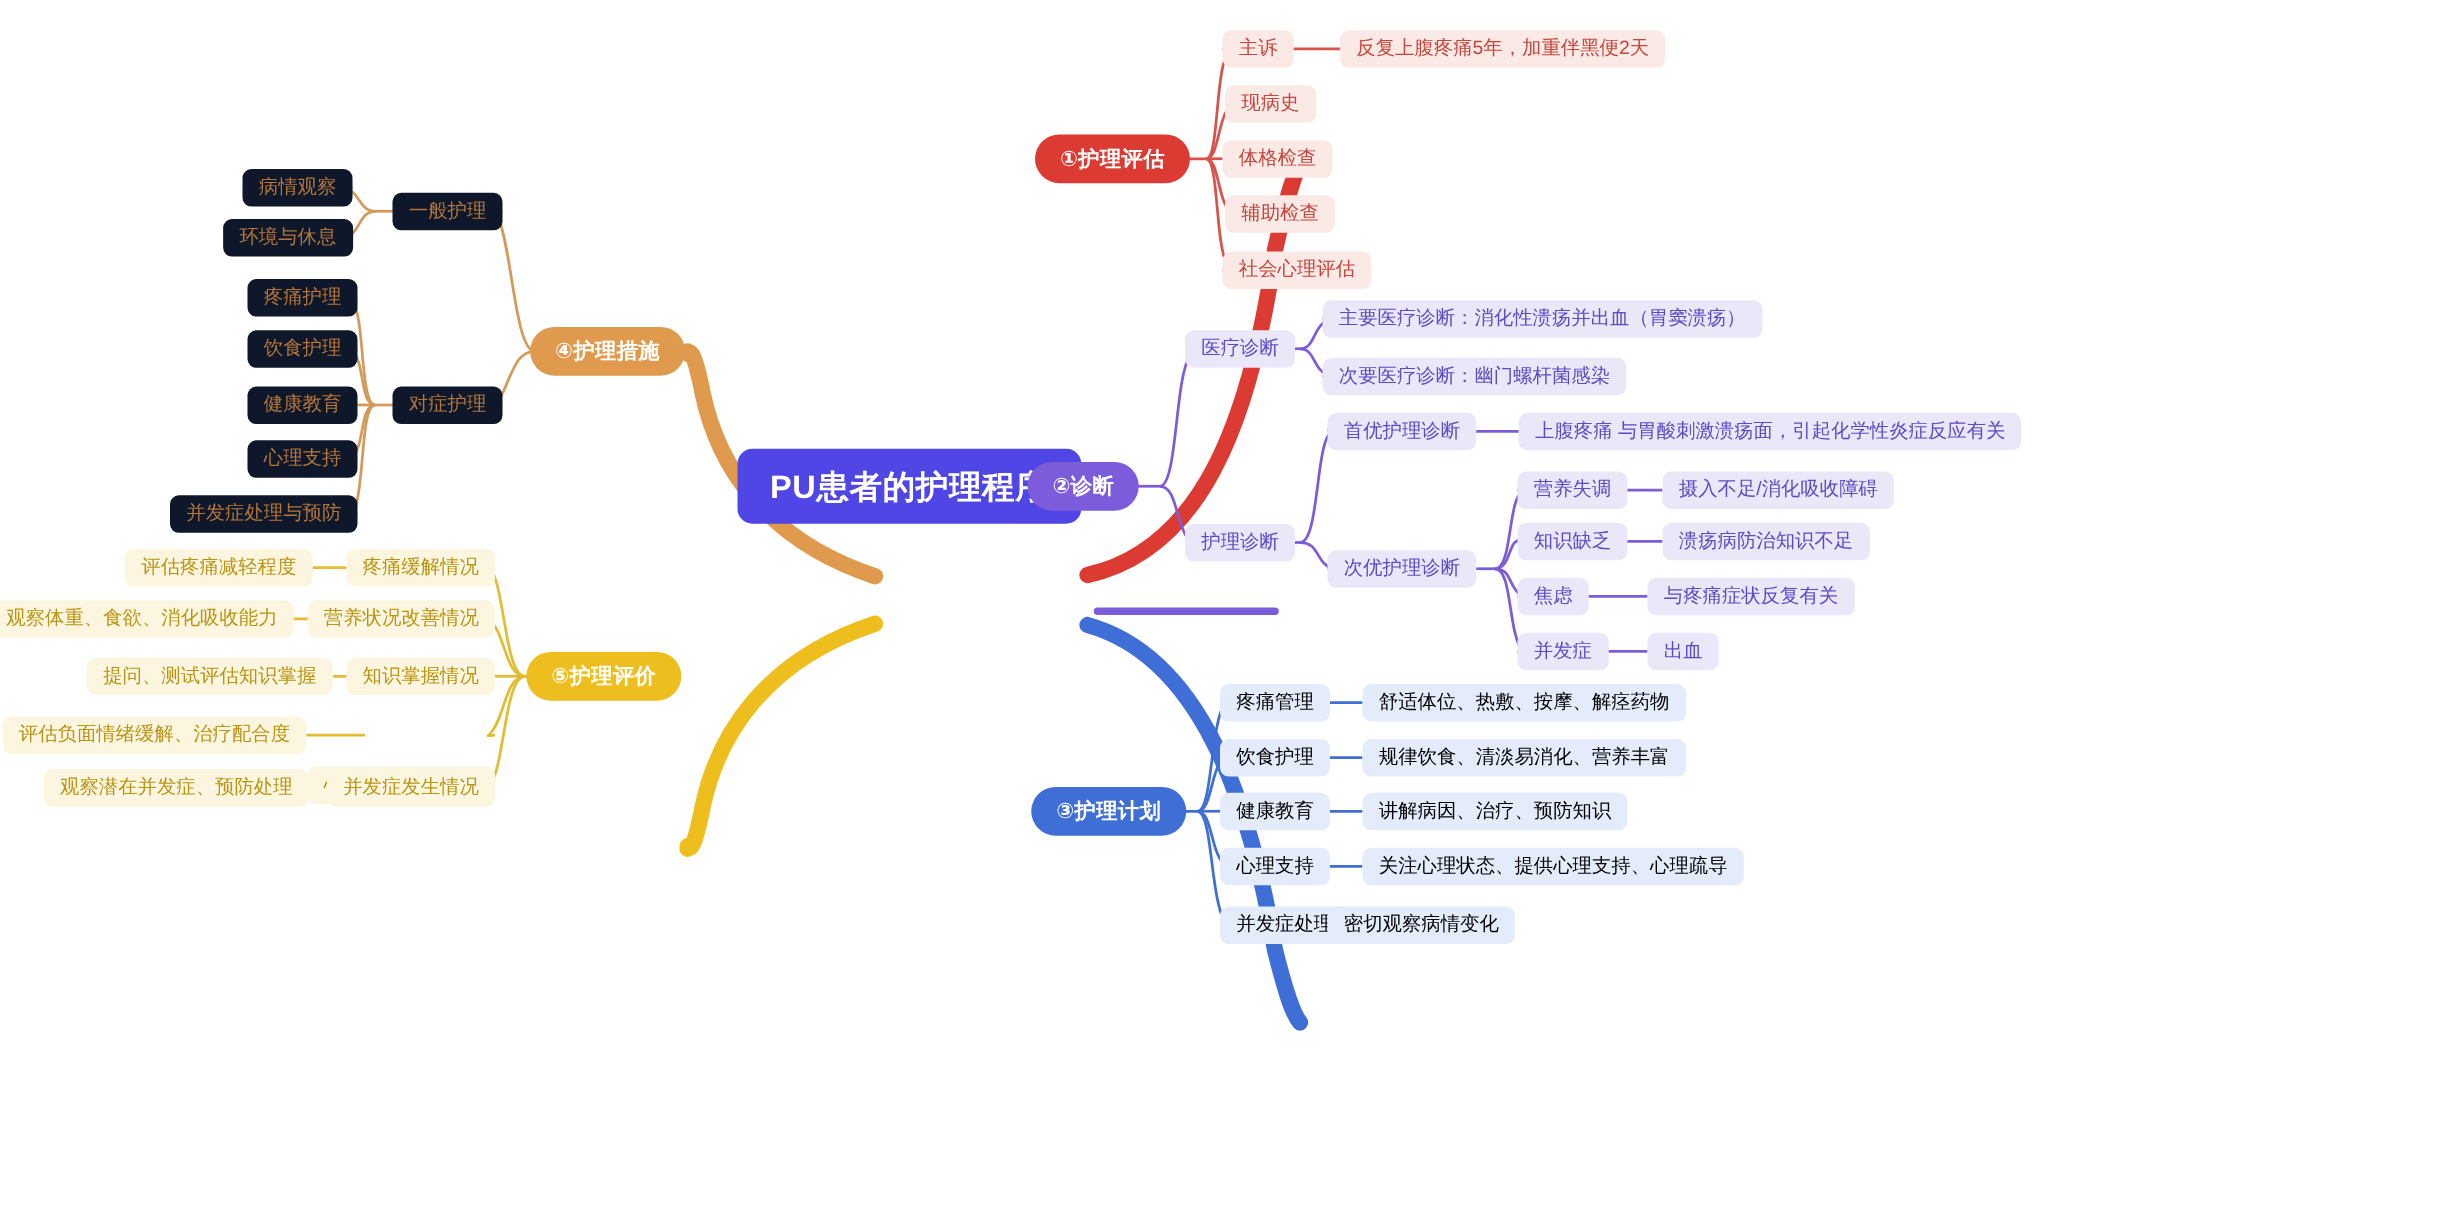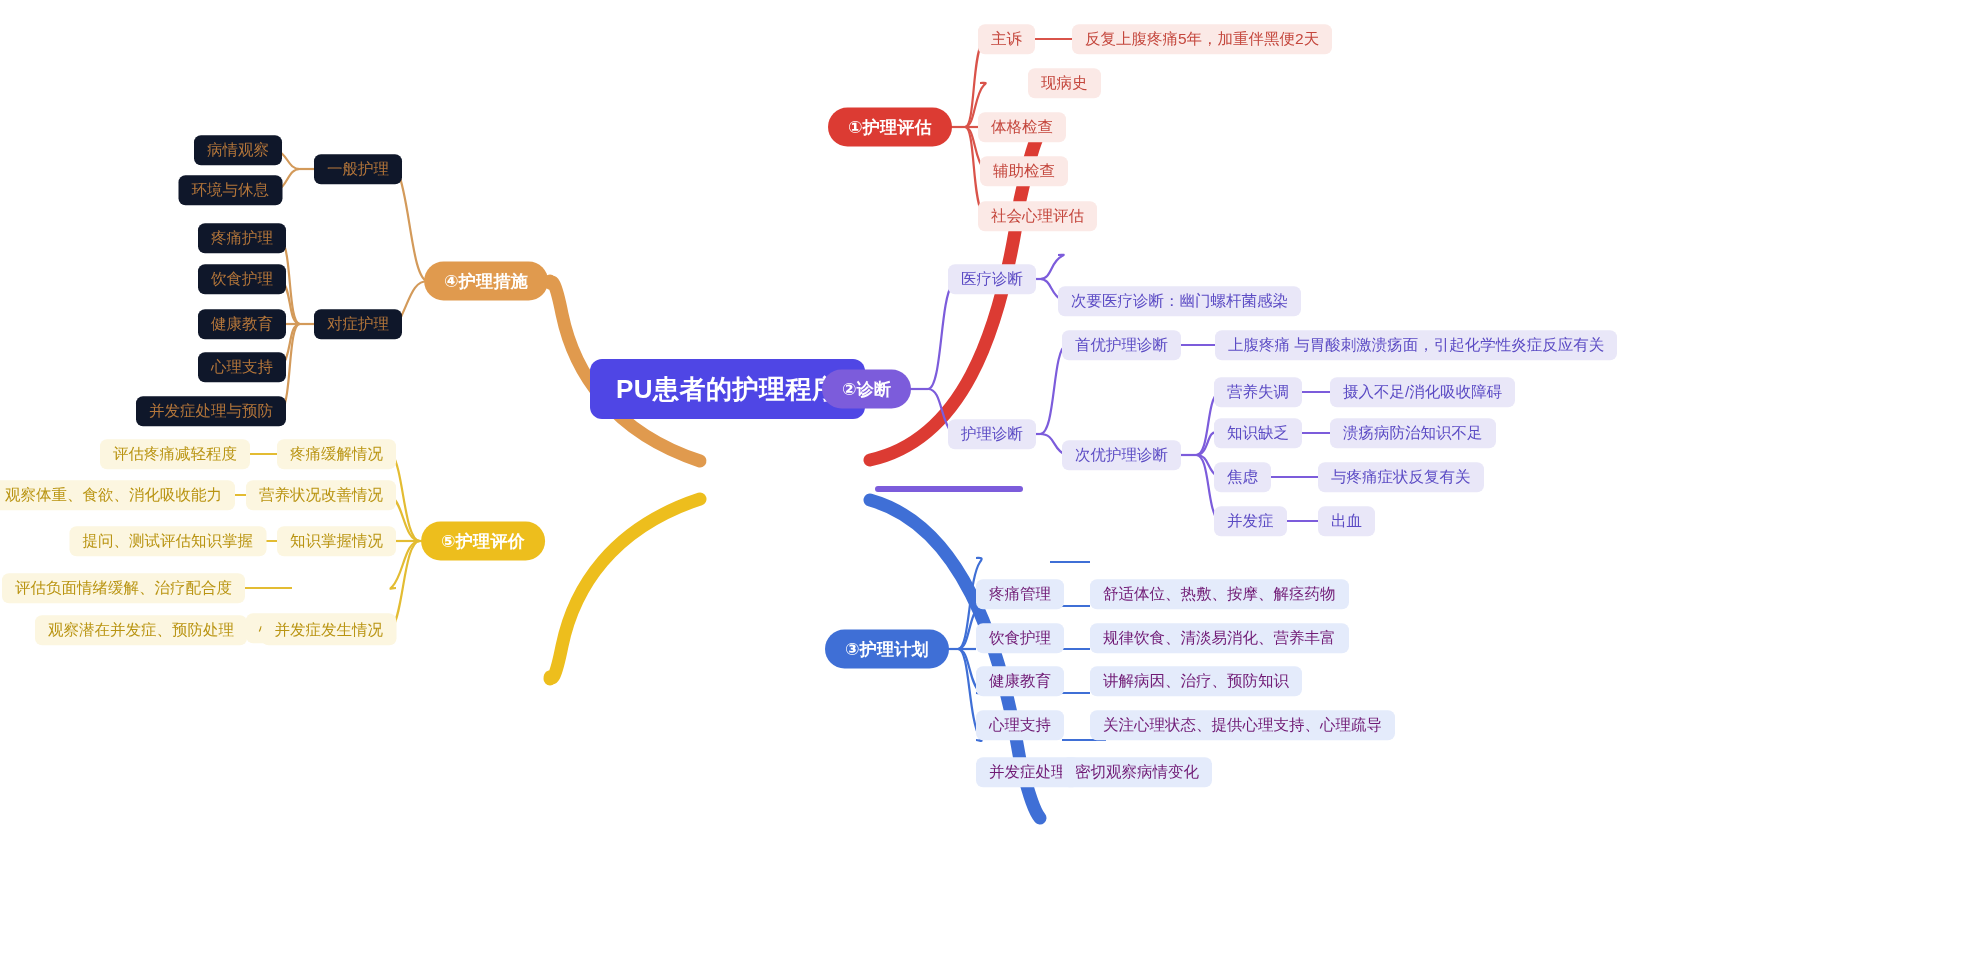--- a/index.html
+++ b/index.html
@@ -61,21 +61,21 @@
 
   
   .chip {
     font-size: 15.5px;
     padding: 7px 13px;
     border-radius: 7px;
     font-weight: normal;
   }
   .chip.red    { background: #fbe9e6; color: #c4463c; }
   .chip.purple { background: #e9e7f8; color: #5b4bc4; }
-  .chip.blue   { background: #e4ebfb; color: #701a75; margin-top: 32px; }
+  .chip.blue   { background: #e4ebfb; color: #000000; }
   .chip.orange { background: #0f172a; color: #b4763a; text-align: center; }
   .chip.yellow { background: #fcf6e0; color: #b99412; }
 </style>
 </head>
 <body>
 
 <div id="canvas">
 
   <svg id="wires" viewBox="0 0 1961 970" xmlns="http://www.w3.org/2000/svg">
 
@@ -162,28 +162,29 @@
     <path d="M 292 630 L 247 630" stroke="#e3bc32" stroke-width="2.2" fill="none"></path>
   </svg>
 
   <div class="node root" style="left:590px; top:389px;">PU患者的护理程序</div>
 
   <div class="node cap red" style="left:828px; top:127px;">①护理评估</div>
 
   <div class="node chip red" style="left:978px; top:39px;">主诉</div>
   <div class="node chip red" style="left:1072px; top:39px;">反复上腹疼痛5年，加重伴黑便2天</div>
 
-  <div class="node chip red" style="left:980px; top:83px;margin-left:48px;">现病史</div>
+  <div class="node chip red" style="left:980px; top:83px;">现病史</div>
   <div class="node chip red" style="left:978px; top:127px;">体格检查</div>
   <div class="node chip red" style="left:980px; top:171px;">辅助检查</div>
   <div class="node chip red" style="left:978px; top:216px;">社会心理评估</div>
 
   <div class="node cap purple" style="left:822px; top:389px;">②诊断</div>
 
   <div class="node chip purple" style="left:948px; top:279px;">医疗诊断</div>
+  <div class="node chip purple" style="left:1058px; top:255px;">主要医疗诊断：消化性溃疡并出血（胃窦溃疡）</div>
   <div class="node chip purple" style="left:1058px; top:301px;">次要医疗诊断：幽门螺杆菌感染</div>
 
   <div class="node chip purple" style="left:948px; top:434px;">护理诊断</div>
 
   <div class="node chip purple" style="left:1062px; top:345px;">首优护理诊断</div>
   <div class="node chip purple" style="left:1215px; top:345px;">上腹疼痛 与胃酸刺激溃疡面，引起化学性炎症反应有关</div>
 
   <div class="node chip purple" style="left:1062px; top:455px;">次优护理诊断</div>
 
   <div class="node chip purple" style="left:1214px; top:392px;">营养失调</div>

